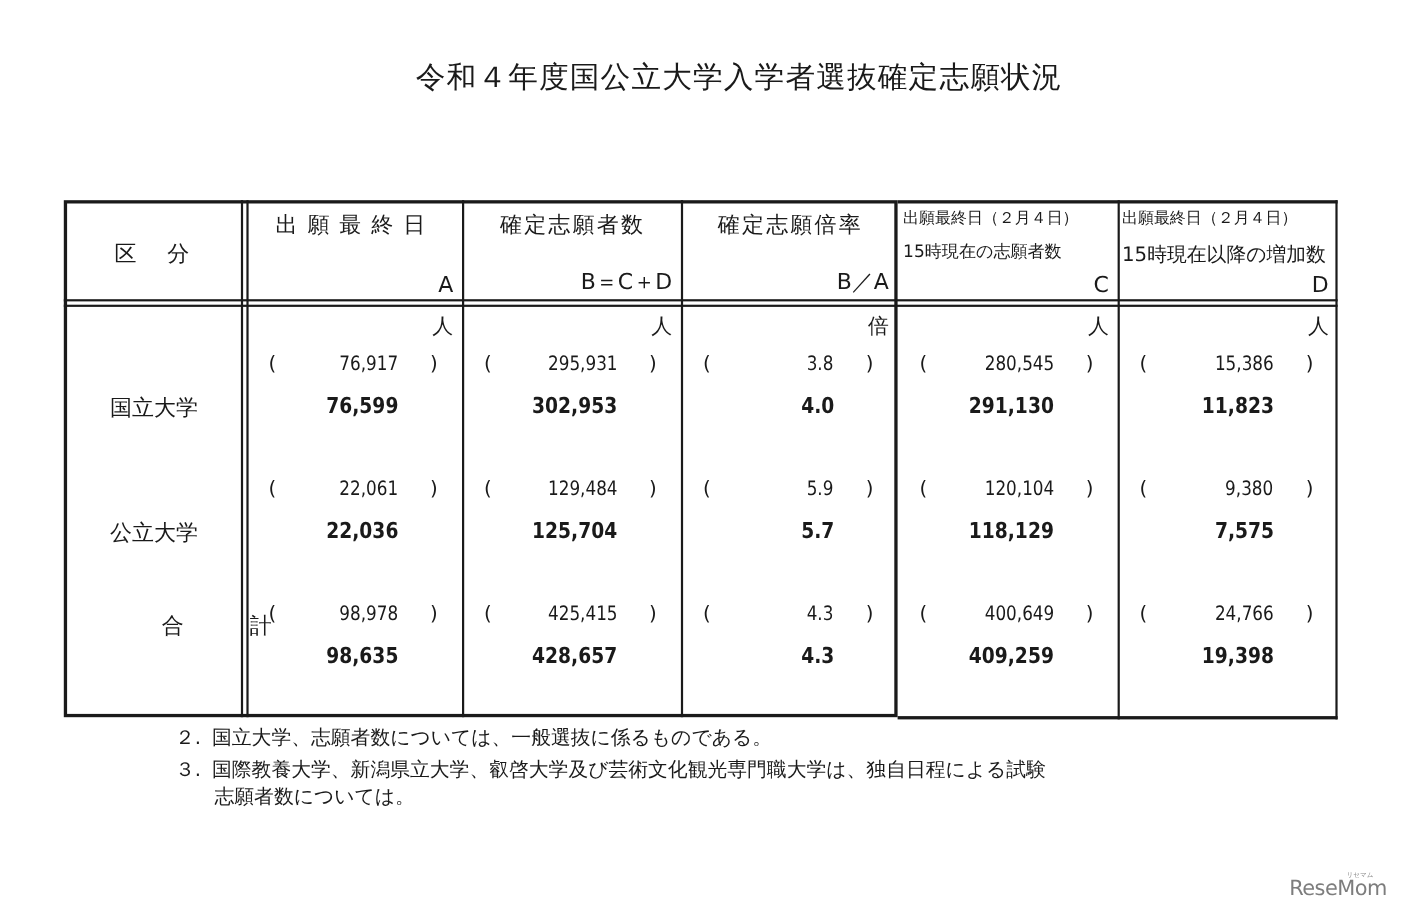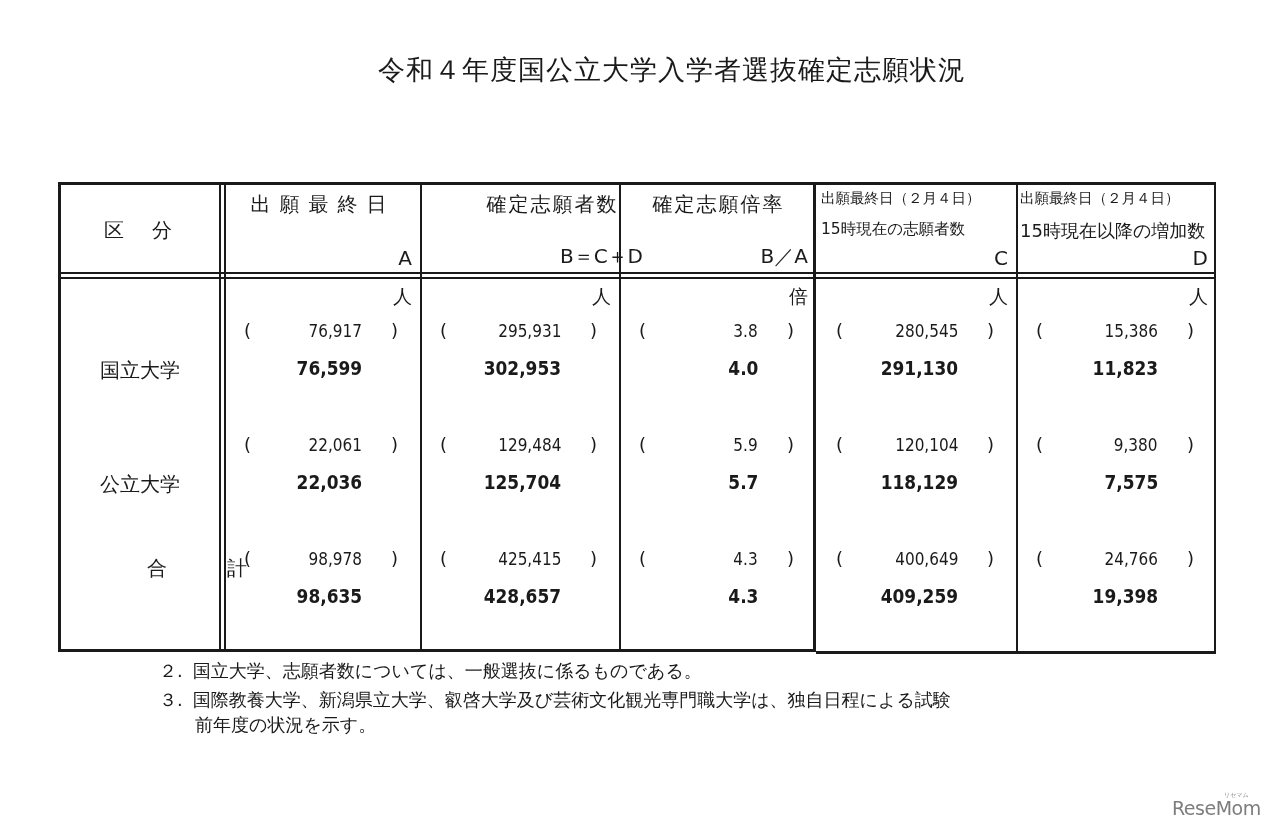--- a/index.html
+++ b/index.html
@@ -63,21 +63,21 @@
 
 <div class="cell" style="left:61px; top:185px; width:158px; height:87px;">
   <div class="rowlabel" style="top:32px; letter-spacing:4px;">区　分</div>
 </div>
 
 <div class="cell" style="left:226px; top:185px; width:194px; height:87px;">
   <div class="hdr-main hdr-wide">出願最終日</div>
   <div class="hdr-code">A</div>
 </div>
 
-<div class="cell" style="left:422px; top:185px; width:197px; height:87px;margin-left:32px;">
+<div class="cell" style="left:422px; top:185px; width:197px; height:87px;">
   <div class="hdr-main">確定志願者数</div>
   <div class="hdr-code">B＝C＋D</div>
 </div>
 
 <div class="cell" style="left:621px; top:185px; width:195px; height:87px;">
   <div class="hdr-main">確定志願倍率</div>
   <div class="hdr-code">B／A</div>
 </div>
 
 <div class="cell" style="left:818px; top:185px; width:198px; height:87px;">
@@ -211,18 +211,18 @@
   </div>
 
 <div class="notes">
   <div class="note-row" style="padding-left:66px;">
     <span>２.</span><span style="display:inline-block; width:10px;"></span><span>国立大学、志願者数については、一般選抜に係るものである。</span>
   </div>
   <div class="note-row" style="padding-left:66px;">
     <span>３.</span><span style="display:inline-block; width:10px;"></span><span>国際教養大学、新潟県立大学、叡啓大学及び芸術文化観光専門職大学は、独自日程による試験</span>
   </div>
   <div class="note-row" style="padding-left:102px; line-height:22px;">
-    <span>前年度の状況を示す。</span>
+    <span>志願者数については。</span>
   </div>
 </div>
 
 <div class="logo-kana">リセマム</div>
 <div class="logo">ReseMom</div>
 
 </body></html>

